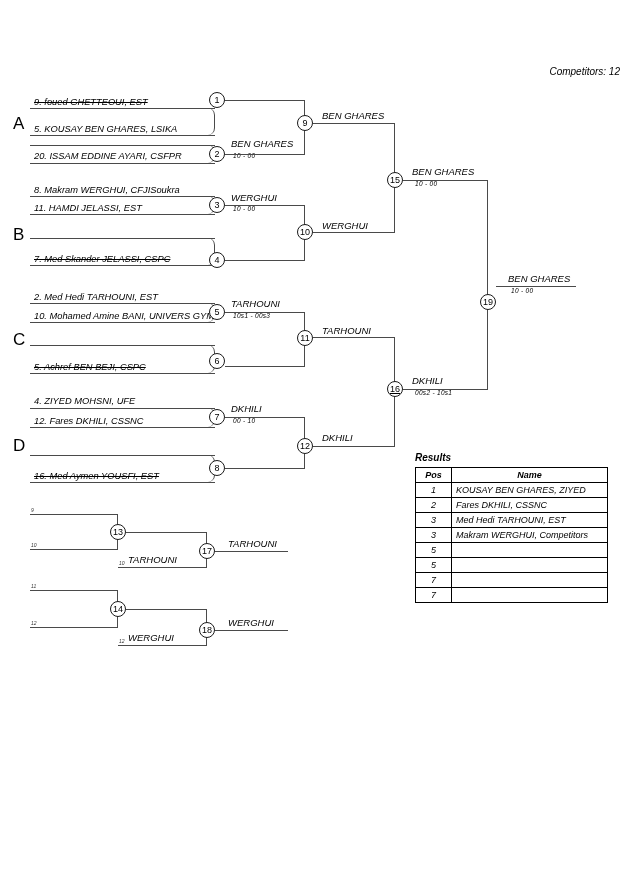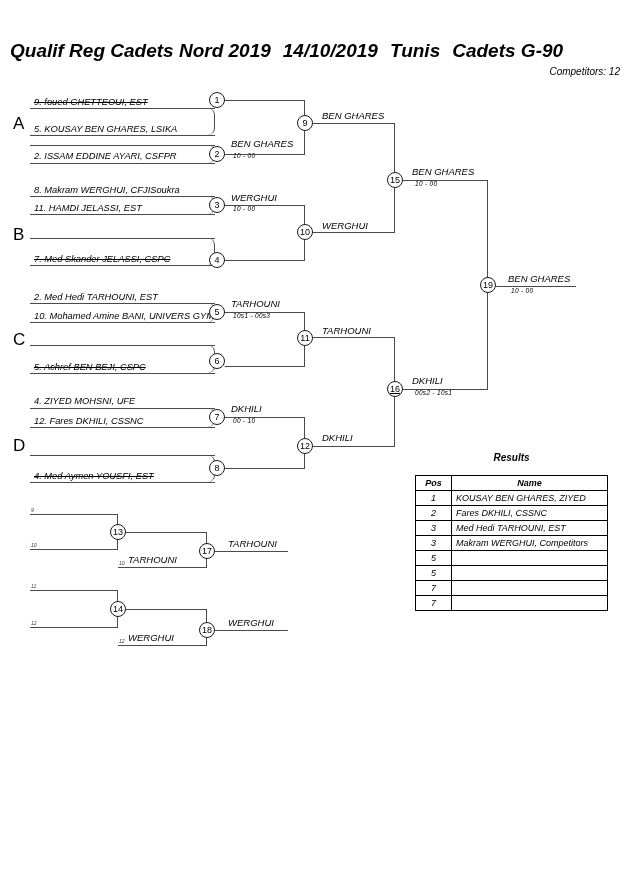--- a/index.html
+++ b/index.html
@@ -101,25 +101,24 @@
     font-family: "Liberation Sans", sans-serif;
   }
 
   
   .results-wrap {
     position: absolute;
     left: 415px; top: 452px;
     width: 193px;
   }
   .results-title {
-    text-align: center;
     font-size: 10px;
     font-weight: bold;
     font-style: italic;
-    margin-bottom: 12px;
+    margin-bottom: 4px;
   }
   table.results {
     border-collapse: collapse;
     width: 193px;
     border: 1.6px solid #000;
   }
   table.results th, table.results td {
     border: 1px solid #000;
     height: 15px;
     font-size: 9px;
@@ -134,39 +133,36 @@
     width: 36px;
     text-align: center;
   }
   table.results td.name { text-align: left; }
 </style>
 </head>
 <body>
 
 <div class="page">
 
-  <div class="title">
-    <span>Qualif Reg Cadets Nord 2019</span><span>14/10/2019</span><span>Tunis</span><span>Cadets G-90</span>
-  </div>
   <div class="competitors">Competitors: 12</div>
 
   <div class="grpletter" style="left:13px; top:114px;">A</div>
   <div class="grpletter" style="left:13px; top:225px;">B</div>
   <div class="grpletter" style="left:13px; top:330px;">C</div>
   <div class="grpletter" style="left:13px; top:436px;">D</div>
 
   <div class="hline" style="left:30px; top:108px; width:185px;"></div>
   <div class="plabel struck" style="left:34px; top:97px;">9. foued GHETTEOUI, EST</div>
   <div class="hline" style="left:30px; top:135px; width:185px;"></div>
   <div class="plabel" style="left:34px; top:124px;">5. KOUSAY BEN GHARES, LSIKA</div>
   <div class="corner" style="left:205px; top:108px; width:10px; height:27px; border-top:none; border-bottom:none;"></div>
   <div class="node" style="left:209px; top:92px;">1</div>
 
   <div class="hline" style="left:30px; top:145px; width:185px;"></div>
-  <div class="plabel" style="left:34px; top:151px;">2. ISSAM EDDINE AYARI, CSFPR</div>
+  <div class="plabel" style="left:34px; top:151px;">20. ISSAM EDDINE AYARI, CSFPR</div>
   <div class="hline" style="left:30px; top:163px; width:185px;"></div>
   <div class="corner" style="left:205px; top:145px; width:10px; height:18px; border-top:none; border-bottom:none;"></div>
   <div class="node" style="left:209px; top:146px;">2</div>
   <div class="wlabel" style="left:231px; top:138px;">BEN GHARES</div>
   <div class="score" style="left:233px; top:152px;">10 - 00</div>
 
   <div class="hline" style="left:30px; top:196px; width:185px;"></div>
   <div class="plabel" style="left:34px; top:185px;">8. Makram WERGHUI, CFJISoukra</div>
   <div class="hline" style="left:30px; top:214px; width:185px;"></div>
   <div class="plabel" style="left:34px; top:203px;">11. HAMDI JELASSI, EST</div>
@@ -200,21 +196,21 @@
   <div class="plabel" style="left:34px; top:396px;">4. ZIYED MOHSNI, UFE</div>
   <div class="hline" style="left:30px; top:427px; width:185px;"></div>
   <div class="plabel" style="left:34px; top:416px;">12. Fares DKHILI, CSSNC</div>
   <div class="corner" style="left:205px; top:408px; width:10px; height:19px; border-top:none; border-bottom:none;"></div>
   <div class="node" style="left:209px; top:409px;">7</div>
   <div class="wlabel" style="left:231px; top:403px;">DKHILI</div>
   <div class="score" style="left:233px; top:417px;">00 - 10</div>
 
   <div class="hline" style="left:30px; top:455px; width:185px;"></div>
   <div class="hline" style="left:30px; top:482px; width:185px;"></div>
-  <div class="plabel struck" style="left:34px; top:471px;">4. Med Aymen YOUSFI, EST</div>
+  <div class="plabel struck" style="left:34px; top:471px;">16. Med Aymen YOUSFI, EST</div>
   <div class="corner" style="left:205px; top:455px; width:10px; height:27px; border-top:none; border-bottom:none;"></div>
   <div class="node" style="left:209px; top:460px;">8</div>
 
   <div class="hline" style="left:225px; top:100px; width:80px;"></div>
   <div class="hline" style="left:225px; top:154px; width:80px;"></div>
   <div class="vline" style="left:304px; top:100px; height:54px;"></div>
   <div class="node" style="left:297px; top:115px;">9</div>
   <div class="wlabel" style="left:322px; top:110px;">BEN GHARES</div>
 
   <div class="hline" style="left:225px; top:205px; width:80px;"></div>
@@ -245,21 +241,21 @@
   <div class="hline" style="left:313px; top:337px; width:82px;"></div>
   <div class="hline" style="left:313px; top:446px; width:82px;"></div>
   <div class="vline" style="left:394px; top:337px; height:109px;"></div>
   <div class="node" style="left:387px; top:381px;text-decoration:underline;">16</div>
   <div class="wlabel" style="left:412px; top:375px;">DKHILI</div>
   <div class="score" style="left:415px; top:389px;">00s2 - 10s1</div>
 
   <div class="hline" style="left:403px; top:180px; width:85px;"></div>
   <div class="hline" style="left:403px; top:389px; width:85px;"></div>
   <div class="vline" style="left:487px; top:180px; height:209px;"></div>
-  <div class="node" style="left:480px; top:277px;">19</div>
+  <div class="node" style="left:480px; top:294px;">19</div>
   <div class="hline" style="left:496px; top:286px; width:80px;"></div>
   <div class="wlabel" style="left:508px; top:273px;">BEN GHARES</div>
   <div class="score" style="left:511px; top:287px;">10 - 00</div>
 
   <div class="hline" style="left:30px; top:514px; width:88px;"></div>
   <div class="tinynum" style="left:31px; top:507px;">9</div>
   <div class="hline" style="left:30px; top:549px; width:88px;"></div>
   <div class="tinynum" style="left:31px; top:542px;">10</div>
   <div class="vline" style="left:117px; top:514px; height:35px;"></div>
   <div class="node" style="left:110px; top:524px;">13</div>

